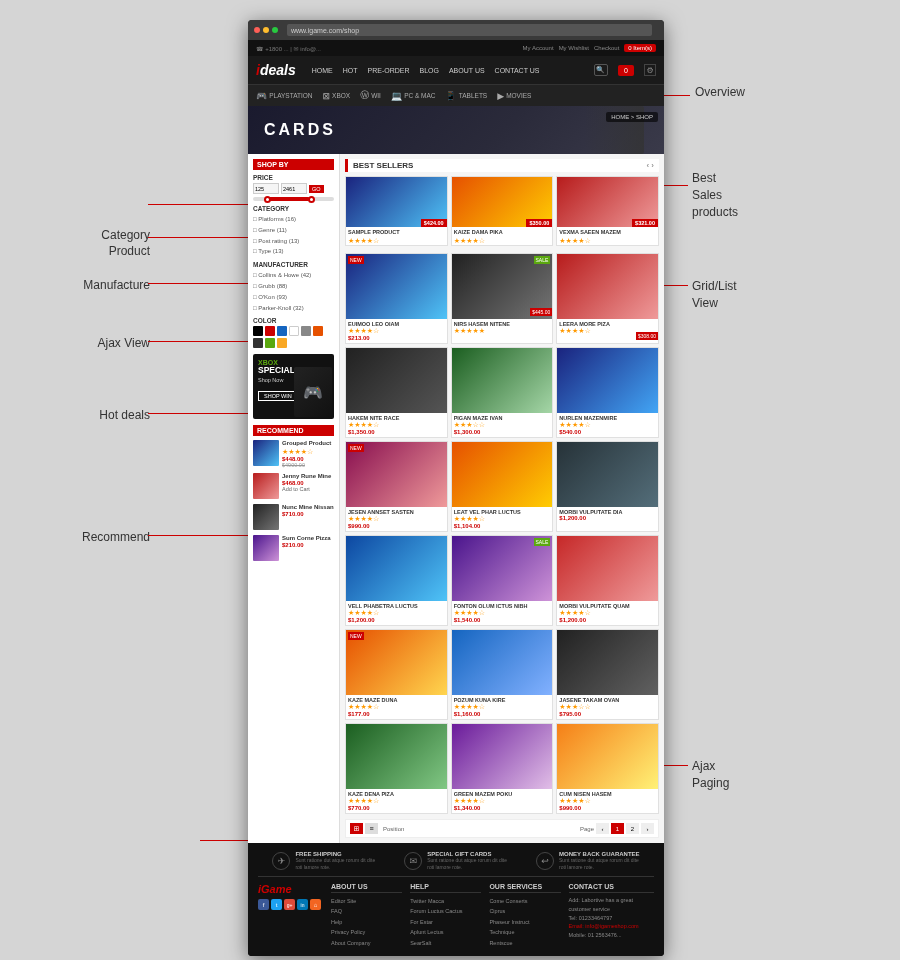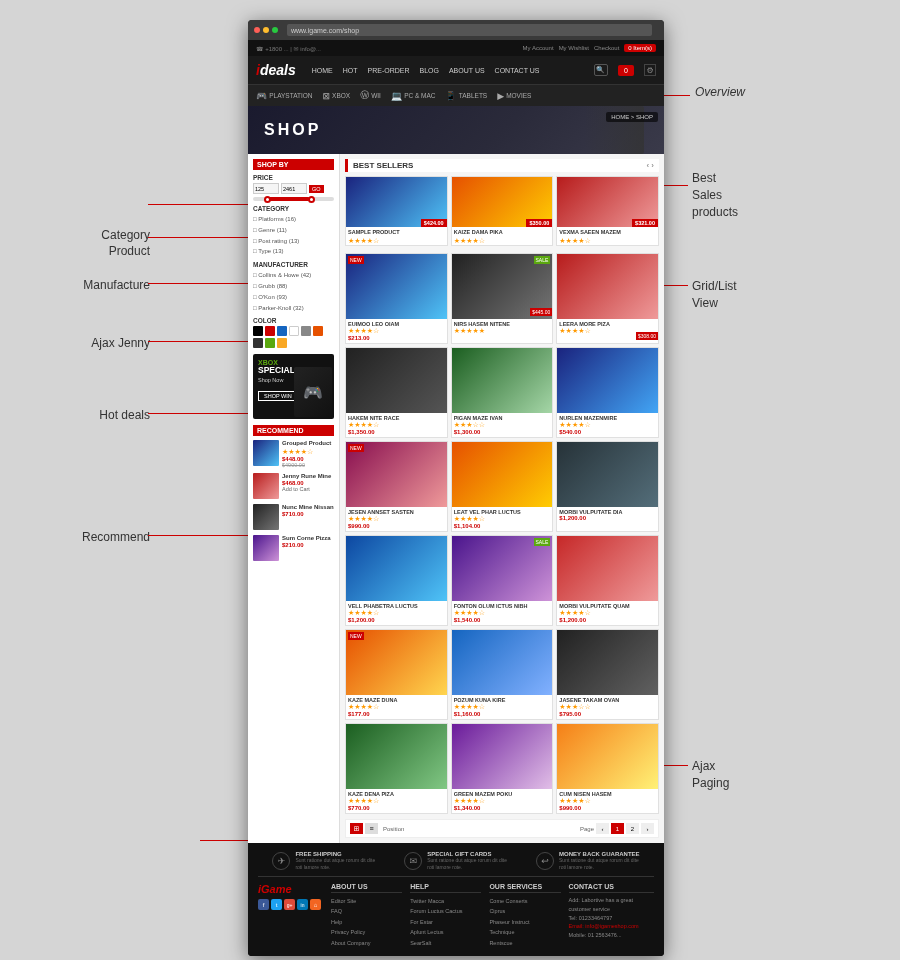--- a/index.html
+++ b/index.html
@@ -18,21 +18,21 @@
       color: #333;
       text-align: right;
       line-height: 1.3;
     }
   </style>
 </head>
 <body>
 
 <div style="position:relative; width:900px; min-height:960px; background:#d5d5d5; overflow:hidden;">
 
-  <div class="annotation" style="left:695px; top:85px; text-align:center;font-style:italic;">
+  <div class="annotation" style="left:695px; top:85px; text-align:center;">
     <span>Overview</span>
   </div>
   <div style="position:absolute; left:660px; top:95px; width:30px; height:1px; background:#cc0000;"></div>
   <div style="position:absolute; left:658px; top:94px; width:6px; height:6px; background:#cc0000; border-radius:50%;"></div>
 
   <div class="annotation" style="left:692px; top:170px; text-align:left; line-height:1.4;">
     Best<br>Sales<br>products
   </div>
   <div style="position:absolute; left:660px; top:185px; width:28px; height:1px; background:#cc0000;"></div>
   <div style="position:absolute; left:658px; top:184px; width:6px; height:6px; background:#cc0000; border-radius:50%;"></div>
@@ -58,21 +58,21 @@
   <div style="position:absolute; left:148px; top:237px; width:100px; height:1px; background:#cc0000;"></div>
   <div style="position:absolute; left:248px; top:236px; width:6px; height:6px; background:#cc0000; border-radius:50%;"></div>
 
   <div class="annotation" style="left:5px; top:278px; text-align:right; width:145px;">
     Manufacture
   </div>
   <div style="position:absolute; left:148px; top:283px; width:100px; height:1px; background:#cc0000;"></div>
   <div style="position:absolute; left:248px; top:282px; width:6px; height:6px; background:#cc0000; border-radius:50%;"></div>
 
   <div class="annotation" style="left:5px; top:336px; text-align:right; width:145px;">
-    Ajax Jenny
+    Ajax View
   </div>
   <div style="position:absolute; left:148px; top:341px; width:100px; height:1px; background:#cc0000;"></div>
   <div style="position:absolute; left:248px; top:340px; width:6px; height:6px; background:#cc0000; border-radius:50%;"></div>
 
   <div class="annotation" style="left:5px; top:408px; text-align:right; width:145px;">
     Hot deals
   </div>
   <div style="position:absolute; left:148px; top:413px; width:100px; height:1px; background:#cc0000;"></div>
   <div style="position:absolute; left:248px; top:412px; width:6px; height:6px; background:#cc0000; border-radius:50%;"></div>
 
@@ -138,21 +138,21 @@
         </div>
         <div style="display:flex;align-items:center;gap:2px;color:#aaa;font-size:6.5px;">
           <span style="font-size:9px;">📱</span> TABLETS
         </div>
         <div style="display:flex;align-items:center;gap:2px;color:#aaa;font-size:6.5px;">
           <span style="font-size:9px;">▶</span> MOVIES
         </div>
       </div>
 
       <div style="background:linear-gradient(135deg,#1a1a2e 0%,#2a2a3a 60%,#3a3a4a 100%); height:48px; display:flex; align-items:center; padding:0 16px; position:relative;">
-        <h1 style="color:#fff; font-size:16px; font-weight:bold; letter-spacing:3px;">SHOP</h1>
+        <h1 style="color:#fff; font-size:16px; font-weight:bold; letter-spacing:3px;">CARDS</h1>
         <div style="position:absolute; right:20px; top:0; width:60px; height:100%; background:linear-gradient(to left, #333, transparent); opacity:0.8; border-radius:2px;"></div>
         <div style="position:absolute; right:6px; top:6px; background:rgba(0,0,0,0.6); color:#ccc; font-size:6px; padding:2px 5px; border-radius:2px;">HOME &gt; SHOP</div>
       </div>
 
       <div style="display:flex; background:#f0f0f0;">
 
         <div style="width:92px; background:#fff; flex-shrink:0; padding:5px; border-right:1px solid #ddd;">
 
           <div style="background:#cc0000; color:#fff; font-size:7px; font-weight:bold; padding:2px 4px; margin-bottom:4px; text-transform:uppercase;">SHOP BY</div>
 

